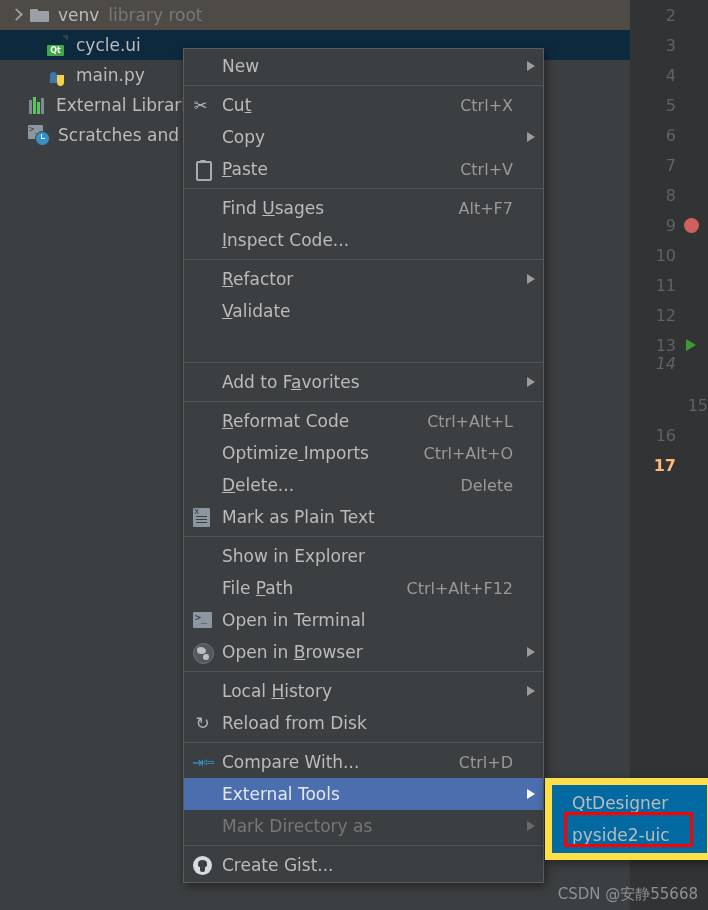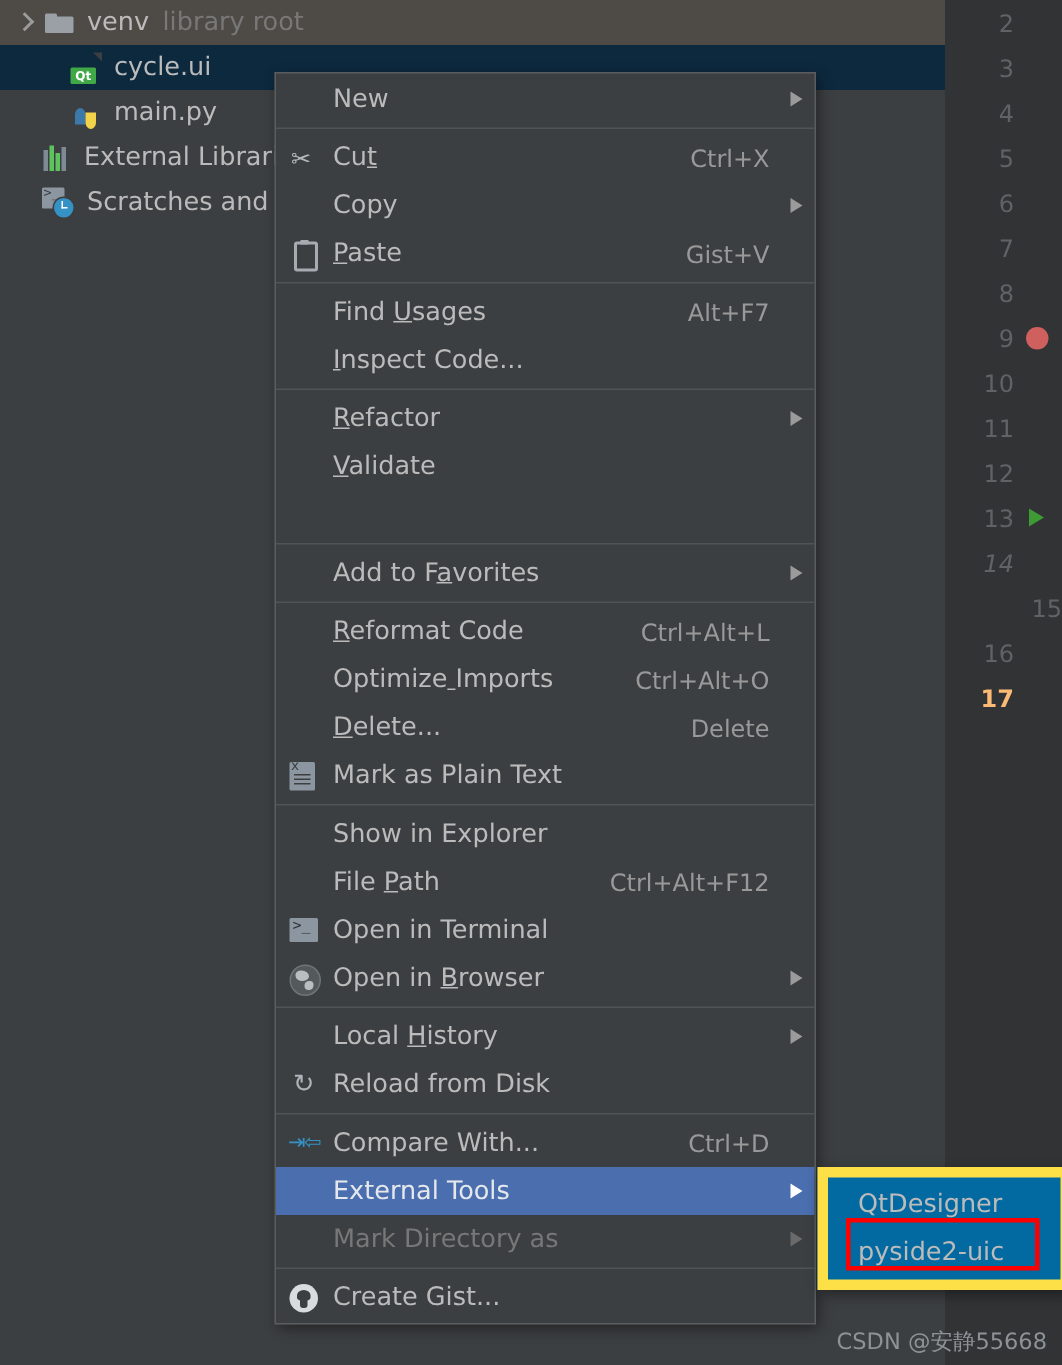--- a/index.html
+++ b/index.html
@@ -238,21 +238,21 @@
     <div class="gline" style="top: 270px;">
       <span class="gnum">11</span>
     </div>
     <div class="gline" style="top: 300px;">
       <span class="gnum">12</span>
     </div>
     <div class="gline" style="top: 330px;">
       <span class="gnum">13</span>
       <span class="run-tri"></span>
     </div>
-    <div class="gline" style="top: 360px; font-style: italic;">
+    <div class="gline" style="top: 348px; font-style: italic;">
       <span class="gnum">14</span>
     </div>
     <div class="gline" style="top: 390px; justify-content: flex-end;">
       <span class="gnum">15</span>
     </div>
     <div class="gline" style="top: 420px;">
       <span class="gnum">16</span>
     </div>
     <div class="gline current" style="top: 450px;">
       <span class="gnum">17</span>
@@ -277,21 +277,21 @@
     <div class="mi">
       <span class="miicon"></span>
       <span class="milabel">Copy</span>
       <span class="sub-arrow"></span>
     </div>
     <div class="mi">
       <span class="miicon">
         <span class="i-paste"></span>
       </span>
       <span class="milabel"><span class="u">P</span>aste</span>
-      <span class="mishort">Gist+V</span>
+      <span class="mishort">Ctrl+V</span>
       <span style="width:8px;margin-left:14px;flex:none;"></span>
     </div>
     <div class="sep"></div>
     <div class="mi">
       <span class="miicon"></span>
       <span class="milabel">Find <span class="u">U</span>sages</span>
       <span class="mishort">Alt+F7</span>
       <span style="width:8px;margin-left:14px;flex:none;"></span>
     </div>
     <div class="mi">

